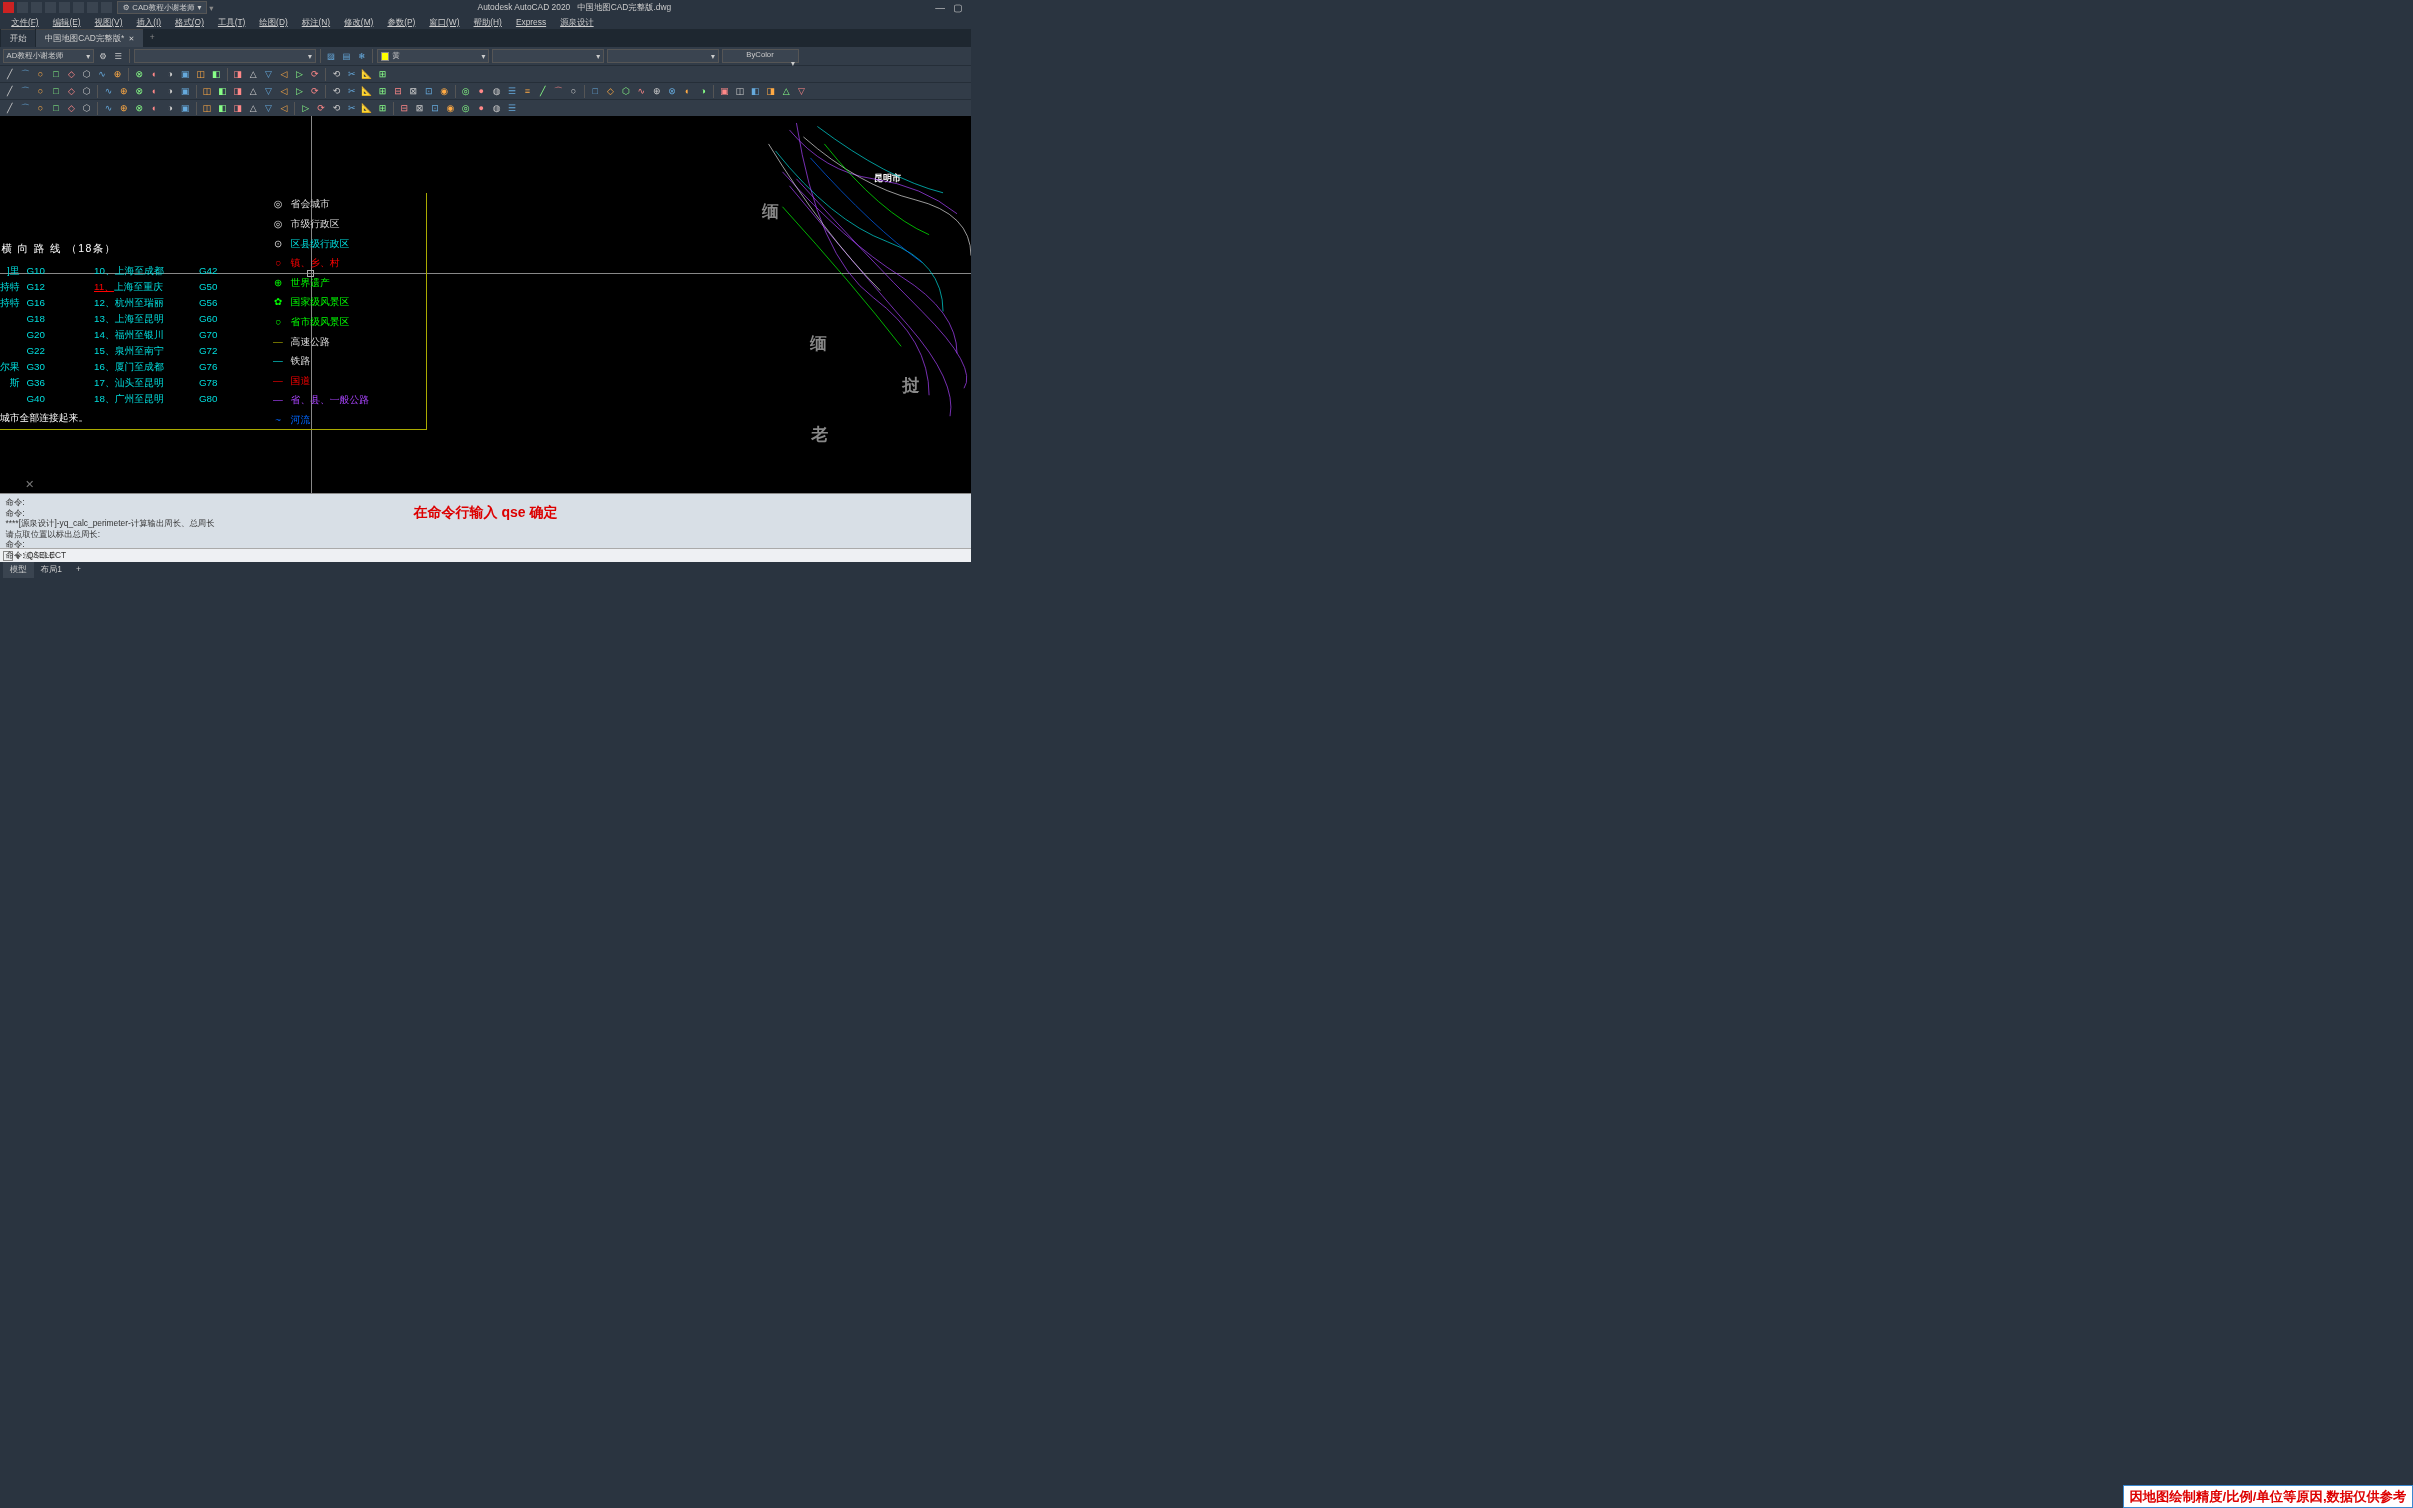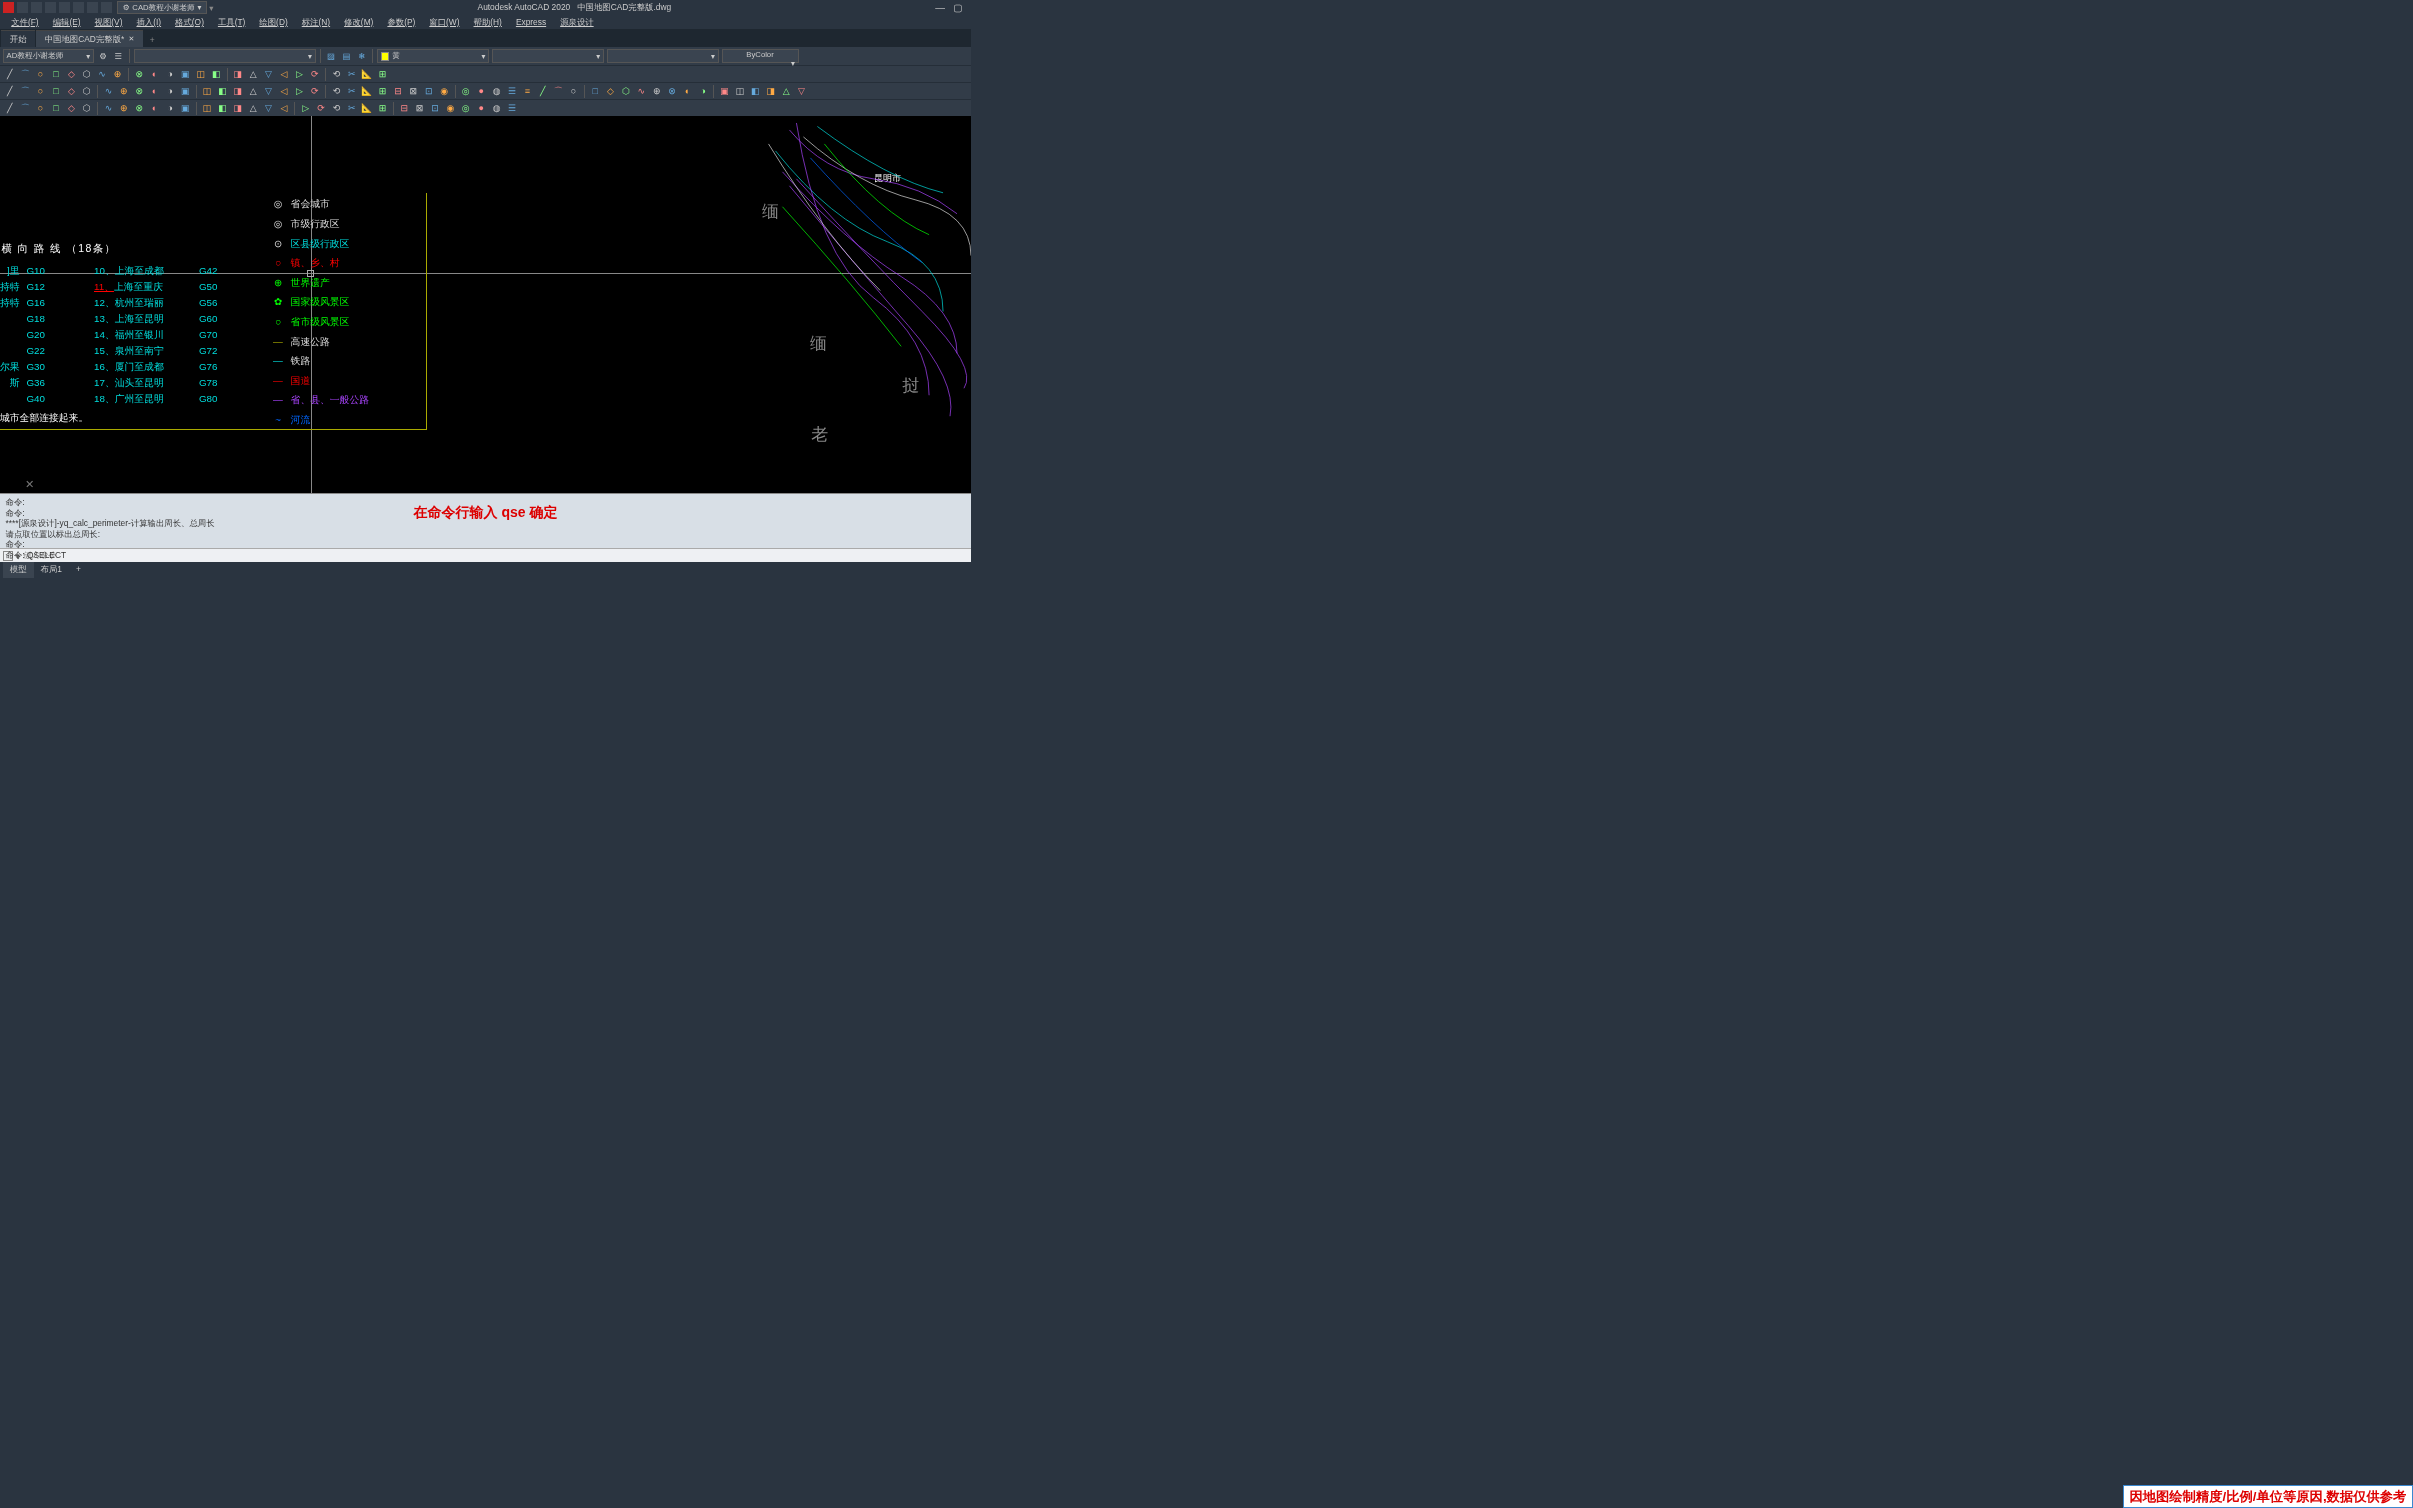--- a/index.html
+++ b/index.html
@@ -8,21 +8,21 @@
 .titlebar { background: #2a3440; height: 15.4px; display: flex; align-items: center; padding: 0 2.8px; }
 .titlebar .qat { display: flex; gap: 2.8px; align-items: center; }
 .titlebar .qat-icon { width: 11.2px; height: 11.2px; background: #3a4450; display: inline-block; }
 .titlebar .workspace-dd { background: #3a4450; border: 0.7px solid #555; padding: 0.7px 4.2px; font-size: 7.7px; color: #ccc; margin-left: 2.8px; display: flex; align-items: center; gap: 2.8px; }
 .titlebar .title-center { flex: 1; text-align: center; color: #ccc; font-size: 8.4px; }
 .titlebar .win-controls { display: flex; gap: 8.4px; padding-right: 5.6px; font-size: 9.8px; }
 
 .menubar { background: #2a3440; height: 14px; display: flex; align-items: center; padding: 0 5.6px; gap: 2.8px; }
 .menubar .menu-item { padding: 1.4px 5.6px; color: #ccc; font-size: 8.4px; cursor: pointer; text-decoration: underline; }
 
-.file-tabs { background: #1e2730; height: 18px; display: flex; align-items: flex-end; }
+.file-tabs { background: #1e2730; height: 18px; display: flex; }
 .file-tabs .tab { background: #2a3440; padding: 2.8px 8.4px; color: #ccc; border-top: 0.7px solid #444; margin-left: 1.4px; display: flex; align-items: center; gap: 4.2px; }
 .file-tabs .tab.active { background: #3a4450; }
 .file-tabs .tab-close { cursor: pointer; font-size: 7px; }
 .file-tabs .tab-add { padding: 2.8px 7px; color: #888; cursor: pointer; }
 
 .toolbar-top { background: #323c48; height: 18px; display: flex; align-items: center; gap: 2.8px; padding: 0 2.8px; }
 .toolbar-top .combo { background: #3a4450; border: 0.7px solid #555; height: 14px; padding: 0 2.8px; font-size: 7.7px; color: #ccc; display: flex; align-items: center; }
 .toolbar-top .combo.w1 { width: 91px; }
 .toolbar-top .combo.w2 { width: 182px; }
 .toolbar-top .combo.w3 { width: 112px; }
@@ -47,21 +47,21 @@
 .routes-col.c1 { left: 26.5px; top: 70px; color: #0dd; }
 .routes-col.c2 { left: 94px; top: 70px; color: #0dd; }
 .routes-col.c3 { left: 199px; top: 70px; color: #0dd; }
 .route-link { color: #f00; text-decoration: underline; }
 .route-note { position: absolute; left: 0; top: 219px; color: #fff; font-size: 9.8px; }
 
 .legend-syms { position: absolute; left: 271px; top: 78px; line-height: 19.6px; font-size: 9.8px; }
 .legend-syms .lrow { display: flex; align-items: center; gap: 5.6px; height: 19.6px; }
 .legend-syms .sym { width: 14px; display: inline-flex; justify-content: center; }
 
-.map-area { position: absolute; right: 0; top: 0; width: 391px; height: 377px; }
+.map-area { position: absolute; right: 0; top: 0; width: 391px; height: 377px; font-weight: bold; }
 .map-label { position: absolute; font-family: "SimHei"; color: #888; font-size: 17px; letter-spacing: 2.8px; }
 .city-label { position: absolute; color: #fff; font-size: 9px; }
 
 .canvas-close { position: absolute; left: 25px; top: 362px; color: #777; font-size: 11.2px; cursor: pointer; }
 
 .cmd-area { background: #d8dfe6; color: #333; height: 55px; padding: 2.8px 5.6px; font-size: 8.4px; line-height: 10.5px; border-top: 0.7px solid #888; position: relative; }
 .cmd-overlay { position: absolute; left: 50%; transform: translateX(-50%); top: 12.6px; color: #d00; font-size: 14px; font-weight: bold; }
 .cmd-input-row { background: #eef0f3; height: 14px; display: flex; align-items: center; padding: 0 2.8px; border-top: 0.7px solid #aaa; }
 .cmd-input-row .cmd-cursor { width: 9.8px; height: 9.8px; border: 0.7px solid #888; margin-right: 2.8px; }
 .cmd-input-row .placeholder { color: #888; font-style: italic; }

